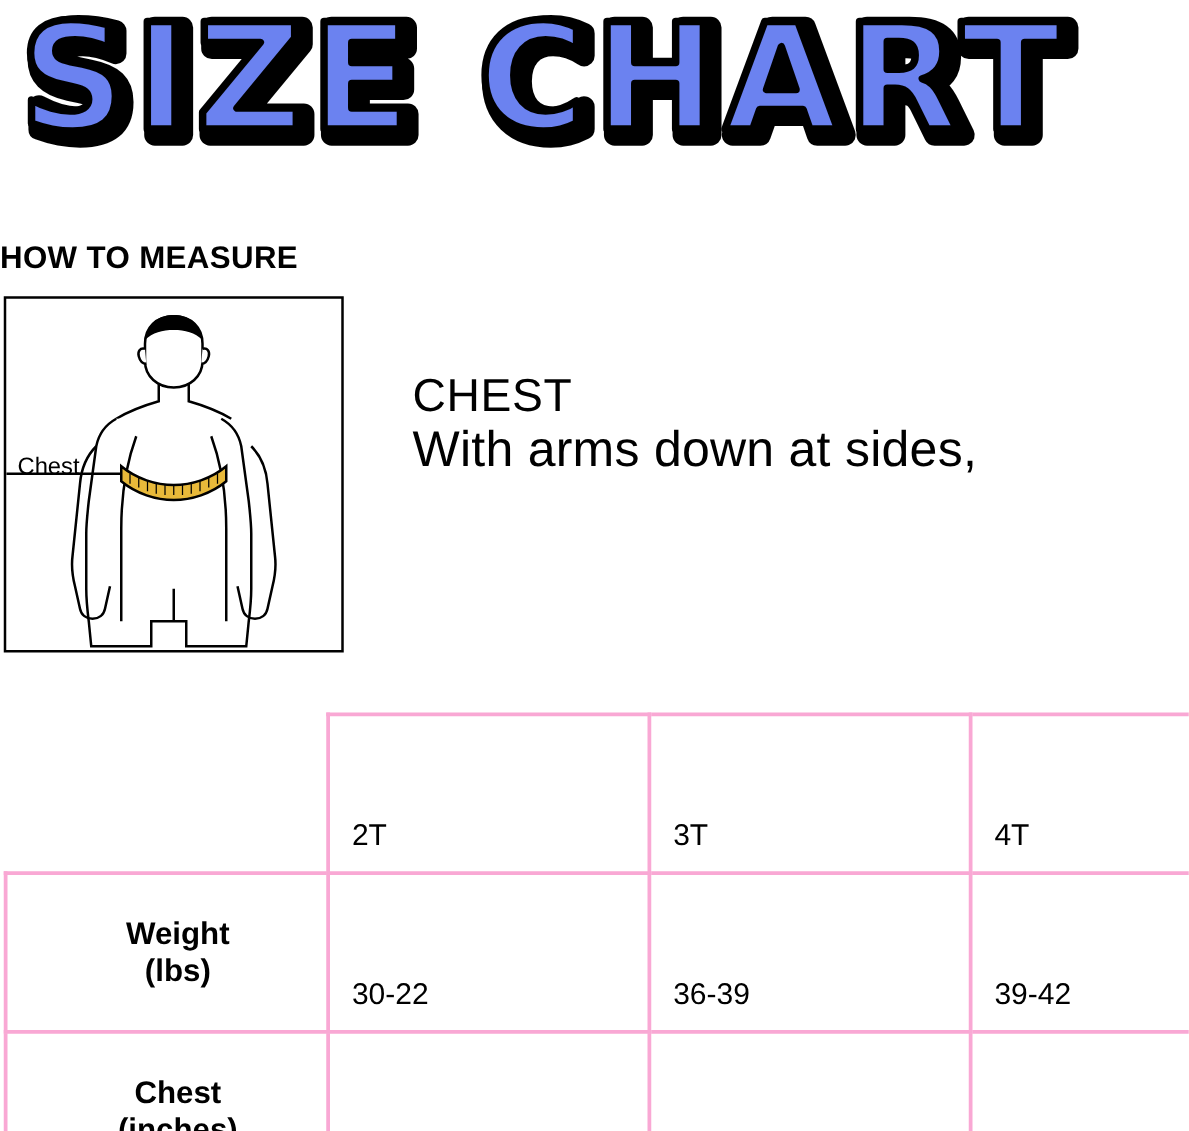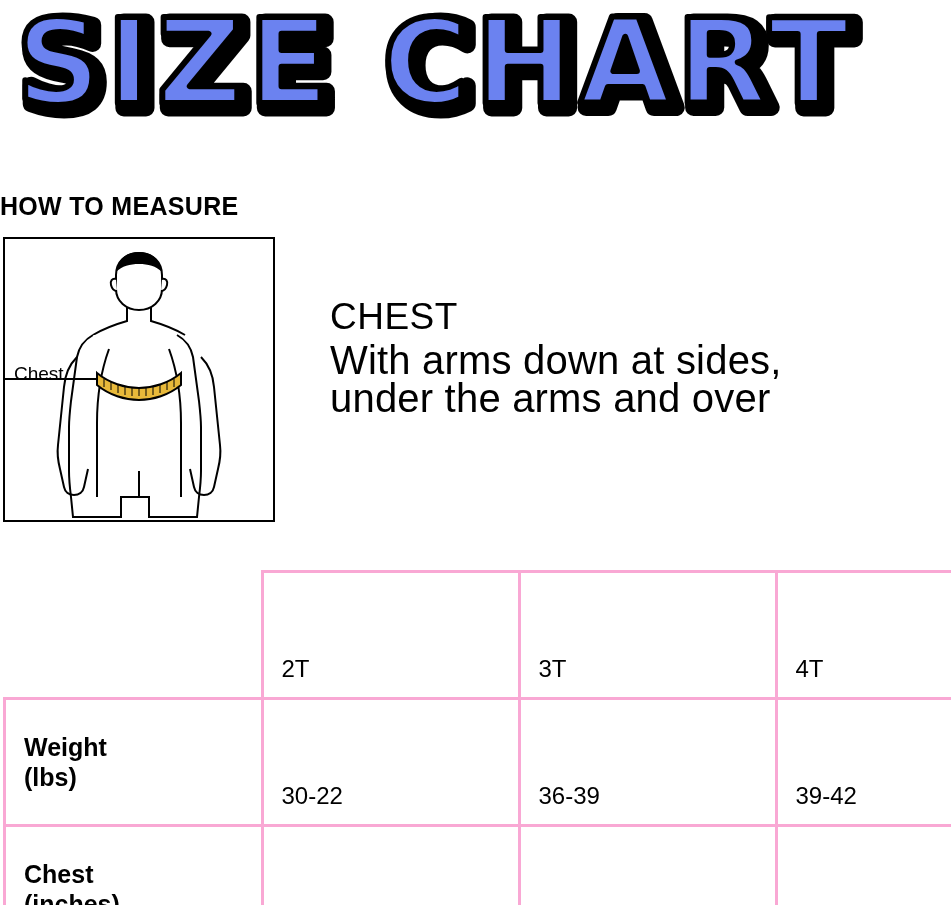--- a/index.html
+++ b/index.html
@@ -106,21 +106,21 @@
     border: none;
   }
   .size-table td.rowhead {
     vertical-align: middle;
     font-weight: bold;
     font-size: 25px;
     padding-bottom: 0;
     padding-top: 0;
     line-height: 30px;
   }
-  .col-label { width: 238px; }
+  .col-label { width: 238px; text-align: center; }
   .col-size  { width: 236px; }
 </style>
 </head>
 <body>
 
 <div class="title-wrap">
   <svg class="title-svg" width="951" height="150" viewBox="0 0 951 150" xmlns="http://www.w3.org/2000/svg">
     <defs>
       <style>
         .ttl {
@@ -172,21 +172,20 @@
       <path d="M0 140 L92 140" stroke="#000000" stroke-width="2" fill="none"></path>
     </g>
   </svg>
 </div>
 <div class="chest-label">Chest</div>
 
 <div class="desc">
   <div class="desc-title">CHEST</div>
   <div class="desc-body">
     <div>With arms down at sides,</div>
-    <div>under the arms and over</div>
   </div>
 </div>
 
 <table class="size-table">
   <tbody>
     <tr>
       <td class="corner col-label"></td>
       <td class="col-size">2T</td>
       <td class="col-size">3T</td>
       <td class="col-size">4T</td>

